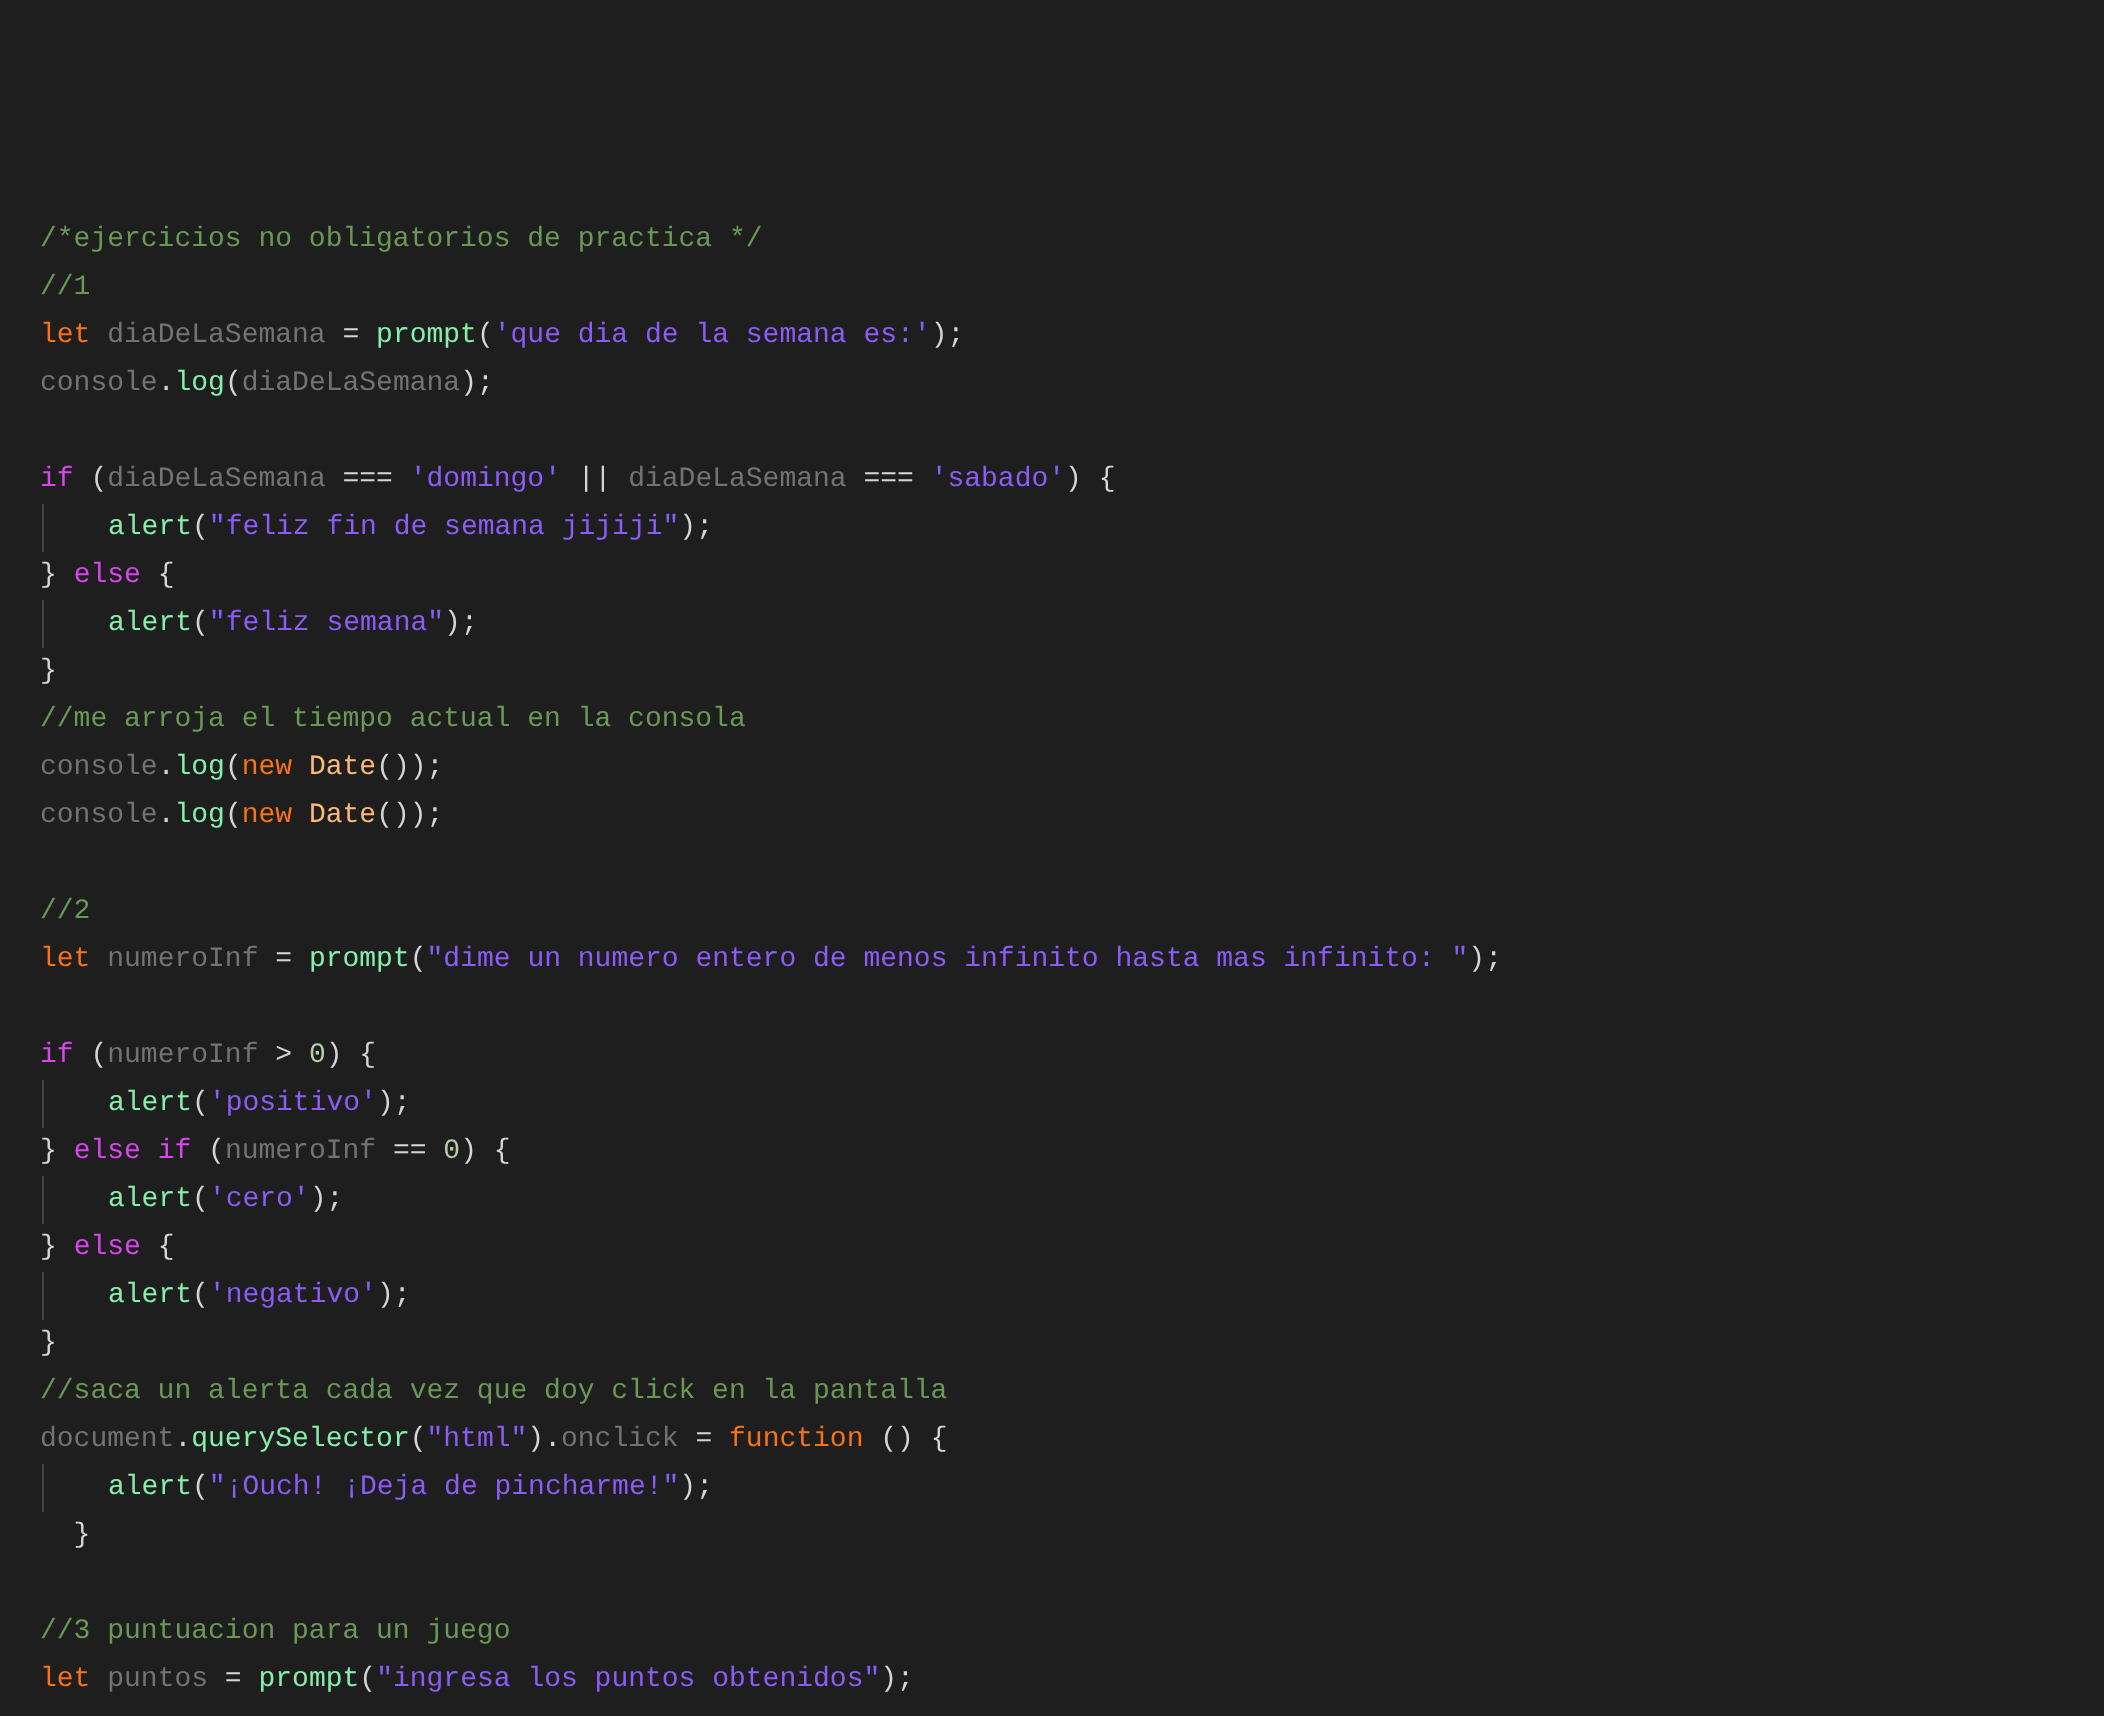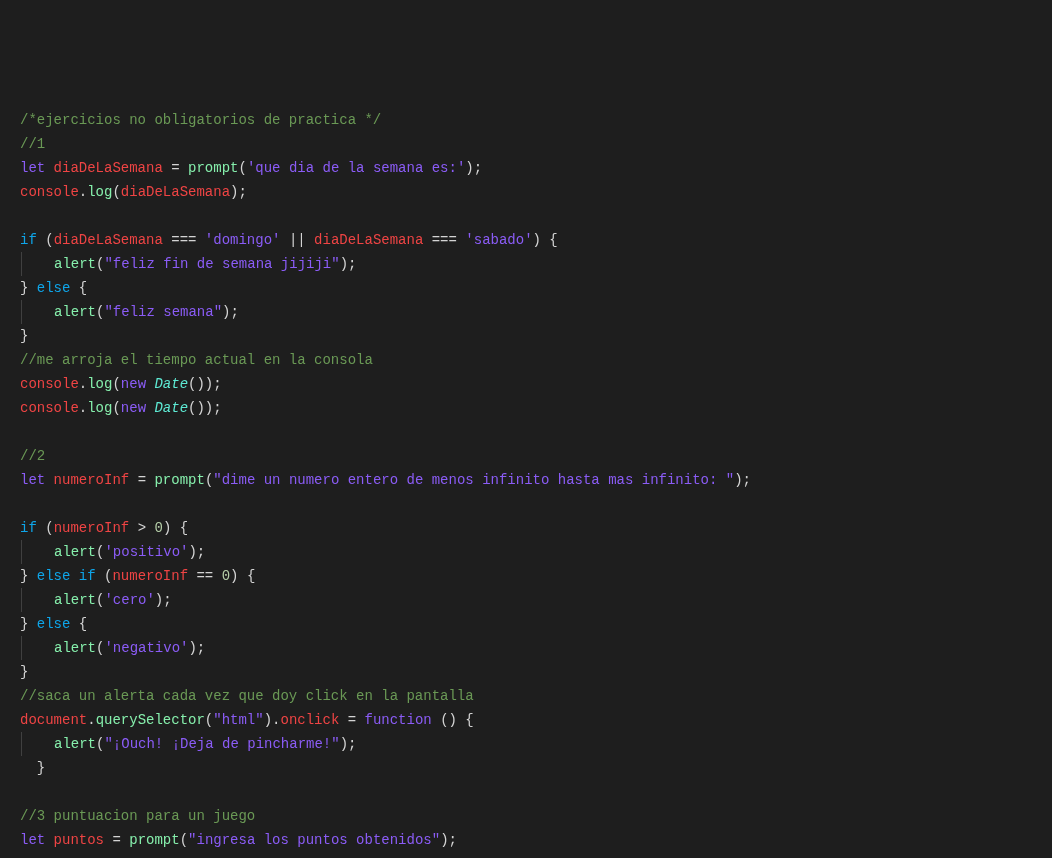--- a/index.html
+++ b/index.html
@@ -16,28 +16,28 @@
   .guide {
     display: inline-block;
     border-left: 1px solid #404040;
     width: 33px;
     height: 24px;
     vertical-align: top;
     margin-left: 1px;
   }
   .tok { display: inline; }
   .c-comment  { color: #6a9955; text-align: center; }
-  .c-keyword  { color: #8b5cf6; }
-  .c-ctrl     { color: #0ea5e9; font-family: Liberation Mono, monospace; }
-  .c-var      { color: #ef4444; }
+  .c-keyword  { color: #f97316; }
+  .c-ctrl     { color: #d946ef; font-family: Liberation Mono, monospace; }
+  .c-var      { color: #737373; }
   .c-func     { color: #86efac; }
   .c-string   { color: #8b5cf6; }
   .c-num      { color: #b5cea8; }
   .c-punct    { color: #d4d4d4; }
-  .c-class    { color: #5eead4; font-style: italic; }
+  .c-class    { color: #fdba74; }
 </style>
 </head>
 <body>
 
 
 
 <div id="code"><span class="line"><span class="tok c-comment">/*ejercicios no obligatorios de practica */</span></span><span class="line"><span class="tok c-comment">//1</span></span><span class="line"><span class="tok c-keyword">let </span><span class="tok c-var">diaDeLaSemana</span><span class="tok c-punct"> = </span><span class="tok c-func">prompt</span><span class="tok c-punct">(</span><span class="tok c-string">'que dia de la semana es:'</span><span class="tok c-punct">);</span></span><span class="line"><span class="tok c-var">console</span><span class="tok c-punct">.</span><span class="tok c-func">log</span><span class="tok c-punct">(</span><span class="tok c-var">diaDeLaSemana</span><span class="tok c-punct">);</span></span><span class="line"></span><span class="line"><span class="tok c-ctrl">if</span><span class="tok c-punct"> (</span><span class="tok c-var">diaDeLaSemana</span><span class="tok c-punct"> === </span><span class="tok c-string">'domingo'</span><span class="tok c-punct"> || </span><span class="tok c-var">diaDeLaSemana</span><span class="tok c-punct"> === </span><span class="tok c-string">'sabado'</span><span class="tok c-punct">) {</span></span><span class="line"><span class="guide"></span><span class="tok c-func">alert</span><span class="tok c-punct">(</span><span class="tok c-string">"feliz fin de semana jijiji"</span><span class="tok c-punct">);</span></span><span class="line"><span class="tok c-punct">} </span><span class="tok c-ctrl">else</span><span class="tok c-punct"> {</span></span><span class="line"><span class="guide"></span><span class="tok c-func">alert</span><span class="tok c-punct">(</span><span class="tok c-string">"feliz semana"</span><span class="tok c-punct">);</span></span><span class="line"><span class="tok c-punct">}</span></span><span class="line"><span class="tok c-comment">//me arroja el tiempo actual en la consola</span></span><span class="line"><span class="tok c-var">console</span><span class="tok c-punct">.</span><span class="tok c-func">log</span><span class="tok c-punct">(</span><span class="tok c-keyword">new </span><span class="tok c-class">Date</span><span class="tok c-punct">());</span></span><span class="line"><span class="tok c-var">console</span><span class="tok c-punct">.</span><span class="tok c-func">log</span><span class="tok c-punct">(</span><span class="tok c-keyword">new </span><span class="tok c-class">Date</span><span class="tok c-punct">());</span></span><span class="line"></span><span class="line"><span class="tok c-comment">//2</span></span><span class="line"><span class="tok c-keyword">let </span><span class="tok c-var">numeroInf</span><span class="tok c-punct"> = </span><span class="tok c-func">prompt</span><span class="tok c-punct">(</span><span class="tok c-string">"dime un numero entero de menos infinito hasta mas infinito: "</span><span class="tok c-punct">);</span></span><span class="line"></span><span class="line"><span class="tok c-ctrl">if</span><span class="tok c-punct"> (</span><span class="tok c-var">numeroInf</span><span class="tok c-punct"> &gt; </span><span class="tok c-num">0</span><span class="tok c-punct">) {</span></span><span class="line"><span class="guide"></span><span class="tok c-func">alert</span><span class="tok c-punct">(</span><span class="tok c-string">'positivo'</span><span class="tok c-punct">);</span></span><span class="line"><span class="tok c-punct">} </span><span class="tok c-ctrl">else if</span><span class="tok c-punct"> (</span><span class="tok c-var">numeroInf</span><span class="tok c-punct"> == </span><span class="tok c-num">0</span><span class="tok c-punct">) {</span></span><span class="line"><span class="guide"></span><span class="tok c-func">alert</span><span class="tok c-punct">(</span><span class="tok c-string">'cero'</span><span class="tok c-punct">);</span></span><span class="line"><span class="tok c-punct">} </span><span class="tok c-ctrl">else</span><span class="tok c-punct"> {</span></span><span class="line"><span class="guide"></span><span class="tok c-func">alert</span><span class="tok c-punct">(</span><span class="tok c-string">'negativo'</span><span class="tok c-punct">);</span></span><span class="line"><span class="tok c-punct">}</span></span><span class="line"><span class="tok c-comment">//saca un alerta cada vez que doy click en la pantalla</span></span><span class="line"><span class="tok c-var">document</span><span class="tok c-punct">.</span><span class="tok c-func">querySelector</span><span class="tok c-punct">(</span><span class="tok c-string">"html"</span><span class="tok c-punct">).</span><span class="tok c-var">onclick</span><span class="tok c-punct"> = </span><span class="tok c-keyword">function</span><span class="tok c-punct"> () {</span></span><span class="line"><span class="guide"></span><span class="tok c-func">alert</span><span class="tok c-punct">(</span><span class="tok c-string">"¡Ouch! ¡Deja de pincharme!"</span><span class="tok c-punct">);</span></span><span class="line"><span class="tok c-punct">  }</span></span><span class="line"></span><span class="line"><span class="tok c-comment">//3 puntuacion para un juego</span></span><span class="line"><span class="tok c-keyword">let </span><span class="tok c-var">puntos</span><span class="tok c-punct"> = </span><span class="tok c-func">prompt</span><span class="tok c-punct">(</span><span class="tok c-string">"ingresa los puntos obtenidos"</span><span class="tok c-punct">);</span></span><span class="line"></span></div>
 
 
 

